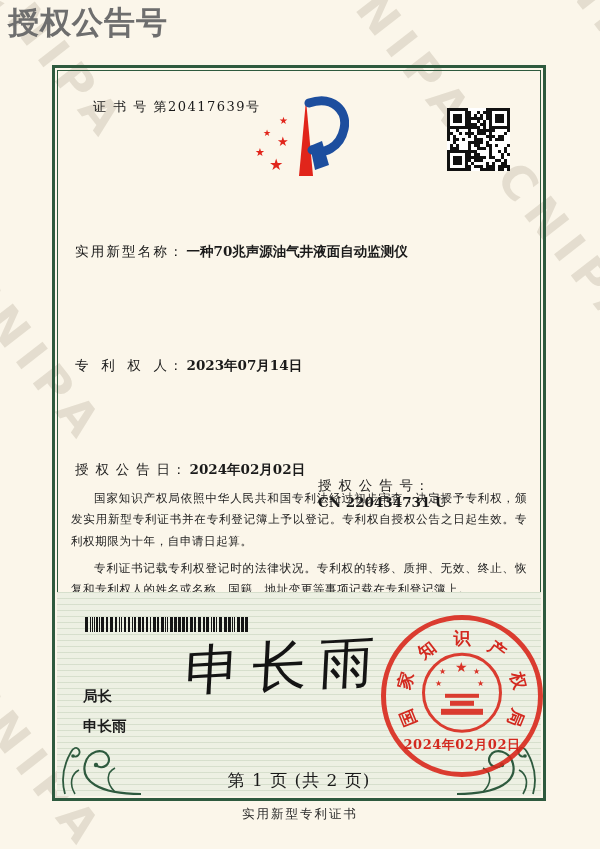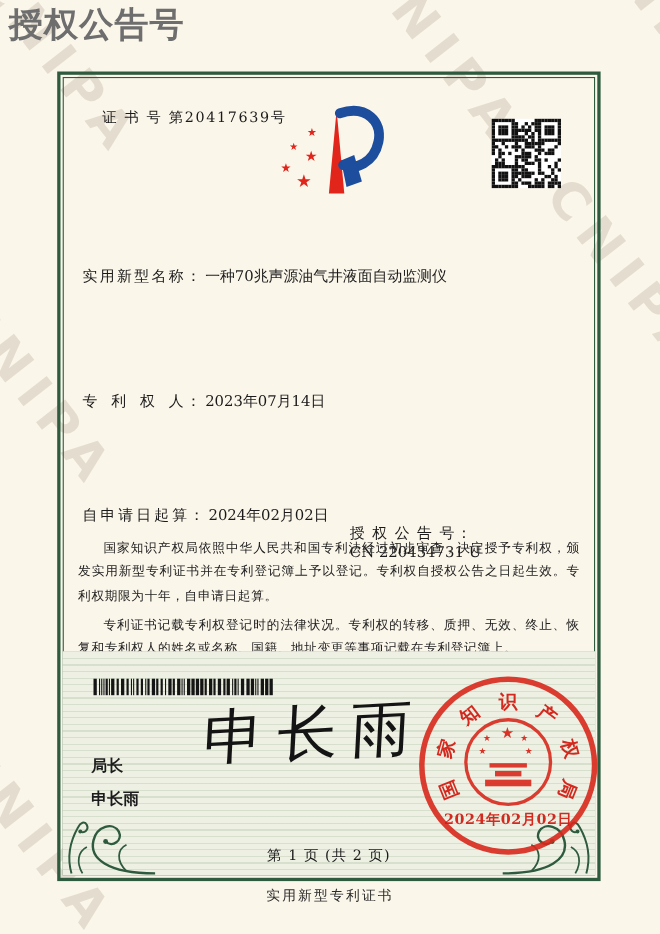--- a/index.html
+++ b/index.html
@@ -27,39 +27,39 @@
       display:grid;grid-template-columns:repeat(21,3px);grid-template-rows:repeat(21,3px);}
   .qr b{background:#111;}
   .title{position:absolute;left:0;top:113px;width:100%;text-align:center;
          font-size:30px;font-weight:bold;letter-spacing:7px;}
   
   .frow{position:absolute;left:20px;right:20px;font-size:13.5px;line-height:17px;}
   .f-label{display:inline-block;width:92px;text-align:justify;text-align-last:justify;
            vertical-align:top;}
   .f-label.w5{width:95px;}
   .f-colon{display:inline-block;margin:0 4px 0 2px;vertical-align:top;}
-  .f-value{font-weight:normal;display:inline-block;vertical-align:top;max-width:330px;text-align:center;}
+  .f-value{font-weight:bold;display:inline-block;vertical-align:top;max-width:330px;text-align:center;}
   .pair2{position:absolute;left:243px;top:16px;}
   
   .paras{position:absolute;left:16px;right:16px;top:420px;font-size:11.5px;
          line-height:1.85;letter-spacing:0.6px;color:#222;text-align:justify;}
   .paras p{margin:0 0 6px 0;text-indent:2em;}
   
   .band{position:absolute;left:2px;right:2px;top:524px;bottom:2px;
         background:#edf0e3;
         background-image:repeating-linear-gradient(180deg,rgba(125,155,115,0.20) 0 1px,rgba(255,255,255,0) 1px 6px);}
   .barcode{position:absolute;left:28px;top:25px;height:15px;display:flex;align-items:stretch;}
   .barcode i{display:block;background:#151515;}
   .officer-title{position:absolute;left:26px;top:95px;
         font-family:"DejaVu Sans","Liberation Sans",sans-serif;font-weight:bold;font-size:14.5px;color:#1c1c1c;}
   .officer-name{position:absolute;left:26px;top:125px;
         font-family:"DejaVu Sans","Liberation Sans",sans-serif;font-weight:bold;font-size:14.5px;color:#1c1c1c;}
   .signature{position:absolute;left:128px;top:38px;font-size:55px;letter-spacing:12px;
         color:#141414;transform:rotate(-3deg) skewX(-6deg);z-index:4;white-space:nowrap;}
-  .pageind{position:absolute;left:0;right:0;top:177px;text-align:center;font-size:13px;letter-spacing:1px;}
+  .pageind{position:absolute;left:0;right:0;top:177px;text-align:center;font-size:17px;letter-spacing:1px;}
   
   .flourish{position:absolute;bottom:-2px;width:88px;height:62px;}
   .flourish.fl{left:-2px;} .flourish.fr{right:-2px;transform:scaleX(-1);}
   
   .seal{position:absolute;left:326px;top:547px;width:152px;height:152px;z-index:5;
         border:5px solid rgba(216,40,28,0.9);border-radius:50%;color:rgba(210,30,20,0.95);}
   .seal-ring{position:absolute;inset:0;}
   .ring-ch{position:absolute;left:50%;top:50%;font-size:17px;font-weight:bold;}
   .seal-emblem{position:absolute;left:50%;top:50%;width:74px;height:74px;
         transform:translate(-50%,-54%);border:3px solid rgba(216,40,28,0.9);border-radius:50%;}
@@ -546,21 +546,21 @@
     </div>
 
 
   <div class="frow" style="top:175px">
     <span class="f-label">实用新型名称</span><span class="f-colon">：</span><span class="f-value">一种70兆声源油气井液面自动监测仪</span>
   </div>
   <div class="frow" style="top:289px">
     <span class="f-label">专利权人</span><span class="f-colon">：</span><span class="f-value">2023年07月14日</span>
   </div>
   <div class="frow" style="top:393px">
-    <span class="f-label w5">自申请日起算</span><span class="f-colon">：</span><span class="f-value">2024年02月02日</span>
+    <span class="f-label w5">授权公告日</span><span class="f-colon">：</span><span class="f-value">2024年02月02日</span>
     <span class="pair2">
       <span class="f-label w5">授权公告号</span><span class="f-colon">：</span><span class="f-value">CN 220434731 U</span>
     </span>
   </div>
 
   <div class="paras">
     <p>国家知识产权局依照中华人民共和国专利法经过初步审查，决定授予专利权，颁发实用新型专利证书并在专利登记簿上予以登记。专利权自授权公告之日起生效。专利权期限为十年，自申请日起算。</p>
     <p>专利证书记载专利权登记时的法律状况。专利权的转移、质押、无效、终止、恢复和专利权人的姓名或名称、国籍、地址变更等事项记载在专利登记簿上。</p>
   </div>
 

